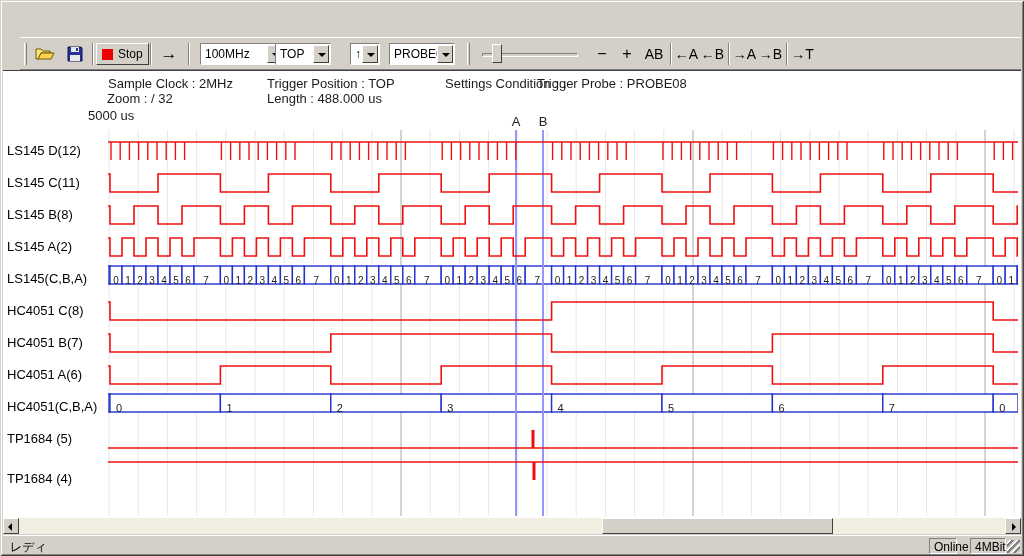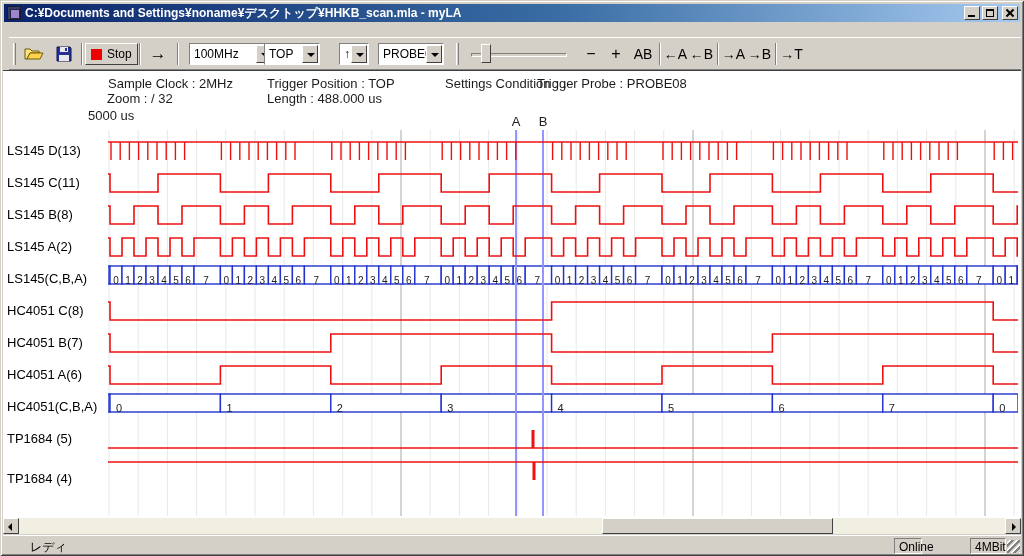--- a/index.html
+++ b/index.html
@@ -20,21 +20,21 @@
   .tbtn.closegap{margin-left:4px;}
   .glyph-min{position:absolute;left:3px;bottom:2px;width:7px;height:2px;background:#000;}
   .glyph-max{position:absolute;left:3px;top:2px;width:8px;height:8px;border:1px solid #000;border-top-width:2px;}
   .glyph-x1,.glyph-x2{position:absolute;left:2px;top:5px;width:10px;height:2px;background:#000;}
   .glyph-x1{transform:rotate(45deg);}
   .glyph-x2{transform:rotate(-45deg);}
   
   .menubar{position:absolute;left:4px;top:23px;right:4px;height:17px;font-size:12px;color:#000;display:flex;align-items:center;}
   .menu-item{padding:1px 9px;white-space:nowrap;}
   
-  .toolbar{position:absolute;left:9px;top:37px;right:3px;height:33px;border-top:1px solid #fff;border-bottom:1px solid #808080;}
+  .toolbar{position:absolute;left:20px;top:37px;right:3px;height:33px;border-top:1px solid #fff;border-bottom:1px solid #808080;}
   .tgrip{position:absolute;top:5px;width:3px;height:22px;border-left:1px solid #fff;border-right:1px solid #808080;}
   .tsep{position:absolute;top:5px;width:2px;height:22px;border-left:1px solid #808080;border-right:1px solid #fff;}
   .ticonbtn{position:absolute;top:4px;width:26px;height:24px;display:flex;align-items:center;justify-content:center;}
   .tbutton{position:absolute;top:5px;height:22px;background:#d4d0c8;border:1px solid;border-color:#fff #404040 #404040 #fff;display:flex;align-items:center;padding:0 5px;font-size:12px;}
   .stop-square{display:inline-block;width:11px;height:11px;margin-right:5px;}
   .tflat{position:absolute;top:5px;height:22px;display:flex;align-items:center;justify-content:center;font-size:14px;color:#000;background:none;border:none;}
   .tselect{position:absolute;top:5px;height:22px;background:#fff;border:1px solid;border-color:#808080 #fff #fff #808080;font-size:12px;}
   .tselect .val{position:absolute;left:4px;top:3px;white-space:nowrap;}
   .tselect .drop{position:absolute;right:1px;top:1px;bottom:1px;width:16px;background:#d4d0c8;border:1px solid;border-color:#fff #404040 #404040 #fff;}
   .drop::after{content:"";position:absolute;left:4px;top:7px;border:4px solid transparent;border-top:4px solid #000;}
@@ -47,44 +47,30 @@
   .chan-label{position:absolute;left:4px;font-size:13px;color:#000;white-space:nowrap;}
   #wave-svg{position:absolute;left:0;top:0;}
   
   .hscroll{position:absolute;left:3px;right:3px;top:518px;height:16px;background:#f1efe2;}
   .sbtn{position:absolute;top:0;width:16px;height:16px;background:#d4d0c8;border:1px solid;border-color:#fff #404040 #404040 #fff;}
   .arrow-left::after{content:"";position:absolute;left:4px;top:4px;border:4px solid transparent;border-right:4px solid #000;border-left:none;}
   .arrow-right::after{content:"";position:absolute;left:6px;top:4px;border:4px solid transparent;border-left:4px solid #000;border-right:none;}
   .sthumb{position:absolute;top:0;height:16px;background:#d4d0c8;border:1px solid;border-color:#fff #404040 #404040 #fff;}
   
   .statusbar{position:absolute;left:3px;right:3px;top:535px;height:19px;background:#d4d0c8;border-top:1px solid #fff;font-size:12px;color:#000;}
-  .status-ready{position:absolute;left:7px;top:3px;margin-left:20px;}
+  .status-ready{position:absolute;left:7px;top:3px;}
   .spanel{position:absolute;top:2px;height:16px;border:1px solid;border-color:#808080 #fff #fff #808080;padding:1px 4px;font-size:12px;}
   .grip{position:absolute;right:1px;bottom:1px;width:13px;height:13px;
     background:repeating-linear-gradient(135deg,#d4d0c8 0 2px,#fff 2px 3px,#808080 3px 5px);}
 </style>
 </head>
 <body>
 
 <div class="window">
 
-  <div class="titlebar">
-    <div class="appicon"></div>
-    <div class="title-text">C:¥Documents and Settings¥noname¥デスクトップ¥HHKB_scan.mla - myLA</div>
-    <div class="tbtn">
-        <span class="glyph-min"></span>
-      </div>
-    <div class="tbtn">
-        <span class="glyph-max"></span>
-      </div>
-    <div class="tbtn closegap">
-        <span class="glyph-x1"></span>
-        <span class="glyph-x2"></span>
-      </div>
-  </div>
 
 
   <div class="toolbar">
     <div class="tgrip" style="left:4px"></div>
 
     <div class="ticonbtn" style="left:12px">
       <svg width="20" height="16" viewBox="0 0 20 16">
         <path d="M1 3 h5 l2 2 h7 v2 H6 L3 13 H1 Z" fill="#ffe37a" stroke="#6b5c00"></path>
         <path d="M6 7 h13 l-3 6 H3 Z" fill="#ffd34f" stroke="#6b5c00"></path>
       </svg>
@@ -149,21 +135,21 @@
   <div class="client">
     <span class="info-text" style="left:105px;top:5px">Sample Clock : 2MHz</span>
     <span class="info-text" style="left:104px;top:20px">Zoom : /  32</span>
     <span class="info-text" style="left:264px;top:5px">Trigger Position : TOP</span>
     <span class="info-text" style="left:264px;top:20px">Length : 488.000 us</span>
     <span class="info-text" style="left:442px;top:5px">Settings Condition : ↓</span>
     <span class="info-text" style="left:534px;top:5px">Trigger Probe : PROBE08</span>
     <span class="info-text" style="left:85px;top:37px">5000 us</span>
 
     <div id="channel-labels">
-        <div class="chan-label" style="top: 72px;">LS145 D(13)</div>
+        <div class="chan-label" style="top: 72px;">LS145 D(12)</div>
         <div class="chan-label" style="top: 104px;">LS145 C(11)</div>
         <div class="chan-label" style="top: 136px;">LS145 B(8)</div>
         <div class="chan-label" style="top: 168px;">LS145 A(2)</div>
         <div class="chan-label" style="top: 200px;">LS145(C,B,A)</div>
         <div class="chan-label" style="top: 232px;">HC4051 C(8)</div>
         <div class="chan-label" style="top: 264px;">HC4051 B(7)</div>
         <div class="chan-label" style="top: 296px;">HC4051 A(6)</div>
         <div class="chan-label" style="top: 328px;">HC4051(C,B,A)</div>
         <div class="chan-label" style="top: 360px;">TP1684 (5)</div>
         <div class="chan-label" style="top: 392px; margin-top: 8px;">TP1684 (4)</div>
@@ -472,18 +458,18 @@
   </div>
 
   <div class="hscroll">
     <div class="sbtn arrow-left" style="left:0"></div>
     <div class="sthumb" style="left:599px;width:231px"></div>
     <div class="sbtn arrow-right" style="right:0"></div>
   </div>
 
   <div class="statusbar">
     <span class="status-ready">レディ</span>
-    <span class="spanel" style="left:891px;width:28px">Online</span>
+    <span class="spanel" style="left:926px;width:28px">Online</span>
     <span class="spanel" style="left:967px;width:36px">4MBit</span>
     <span class="grip"></span>
   </div>
 
 </div>
 
 </body></html>

